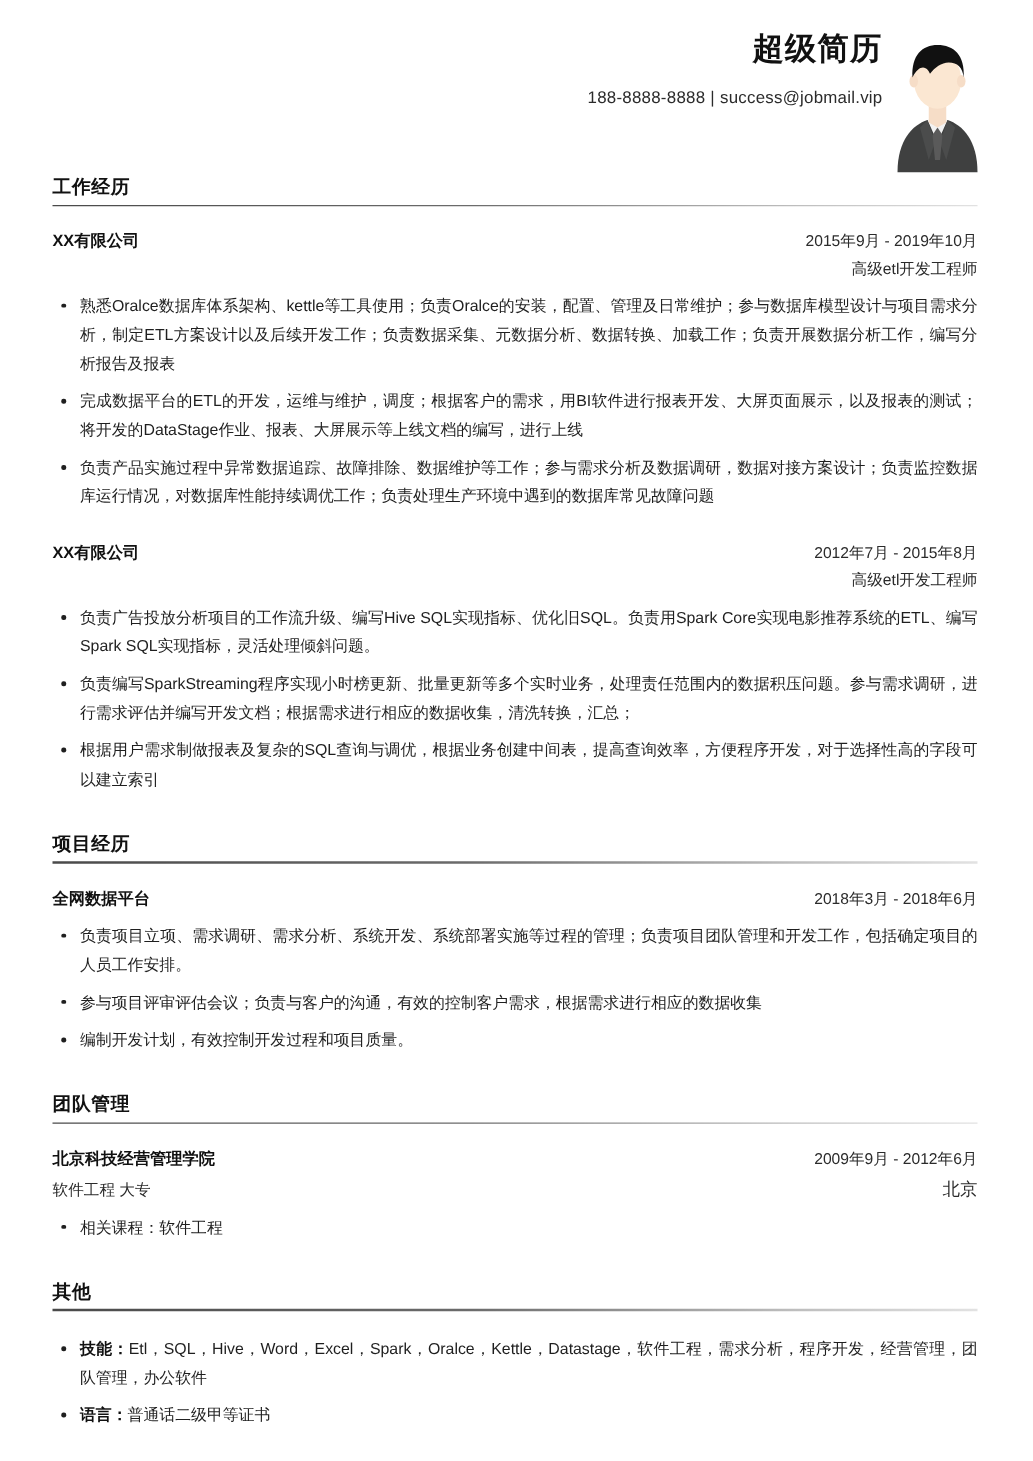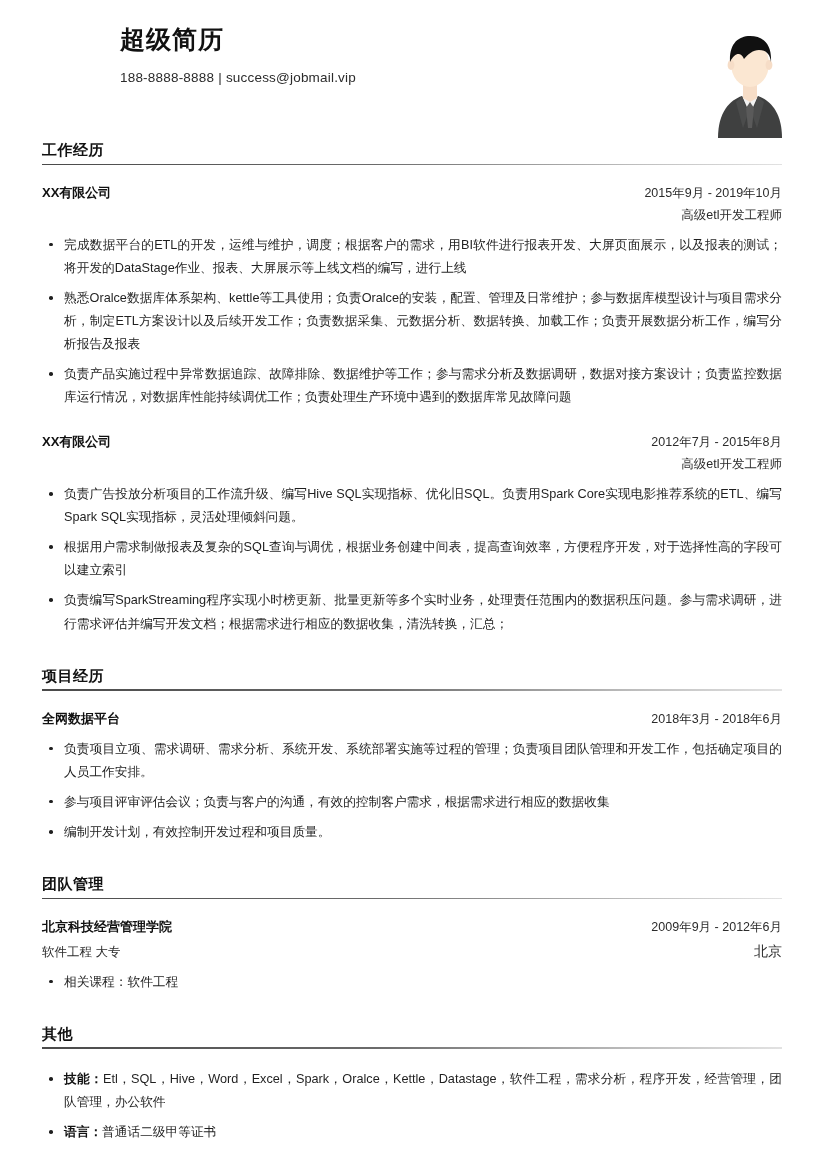--- a/index.html
+++ b/index.html
@@ -22,21 +22,21 @@
   }
 
   
   .header {
     position: relative;
     height: 140px;
     padding-top: 24px;
     box-sizing: border-box;
   }
   .header-center {
-    text-align: left;
+    text-align: right;
     padding: 0 120px;
   }
   .resume-title {
     font-size: 25px;
     font-weight: bold;
     letter-spacing: 1px;
     color: #111111;
     line-height: 1.2;
     margin: 0 0 16px 0;
   }
@@ -206,38 +206,38 @@
         <div class="section-rule"></div>
       </div>
 
       <div class="entry">
         <div class="entry-row">
           <span class="entry-org">XX有限公司</span>
           <span class="entry-date">2015年9月 - 2019年10月</span>
         </div>
         <div class="entry-role">高级etl开发工程师</div>
         <ul class="bullets">
+          <li>熟悉Oralce数据库体系架构、kettle等工具使用；负责Oralce的安装，配置、管理及日常维护；参与数据库模型设计与项目需求分析，制定ETL方案设计以及后续开发工作；负责数据采集、元数据分析、数据转换、加载工作；负责开展数据分析工作，编写分析报告及报表</li>
           <li>完成数据平台的ETL的开发，运维与维护，调度；根据客户的需求，用BI软件进行报表开发、大屏页面展示，以及报表的测试；将开发的DataStage作业、报表、大屏展示等上线文档的编写，进行上线</li>
-          <li>熟悉Oralce数据库体系架构、kettle等工具使用；负责Oralce的安装，配置、管理及日常维护；参与数据库模型设计与项目需求分析，制定ETL方案设计以及后续开发工作；负责数据采集、元数据分析、数据转换、加载工作；负责开展数据分析工作，编写分析报告及报表</li>
           <li>负责产品实施过程中异常数据追踪、故障排除、数据维护等工作；参与需求分析及数据调研，数据对接方案设计；负责监控数据库运行情况，对数据库性能持续调优工作；负责处理生产环境中遇到的数据库常见故障问题</li>
         </ul>
       </div>
 
       <div class="gap-md"></div>
 
       <div class="entry">
         <div class="entry-row">
           <span class="entry-org">XX有限公司</span>
           <span class="entry-date">2012年7月 - 2015年8月</span>
         </div>
         <div class="entry-role">高级etl开发工程师</div>
         <ul class="bullets">
           <li>负责广告投放分析项目的工作流升级、编写Hive SQL实现指标、优化旧SQL。负责用Spark Core实现电影推荐系统的ETL、编写Spark SQL实现指标，灵活处理倾斜问题。</li>
+          <li>负责编写SparkStreaming程序实现小时榜更新、批量更新等多个实时业务，处理责任范围内的数据积压问题。参与需求调研，进行需求评估并编写开发文档；根据需求进行相应的数据收集，清洗转换，汇总；</li>
           <li>根据用户需求制做报表及复杂的SQL查询与调优，根据业务创建中间表，提高查询效率，方便程序开发，对于选择性高的字段可以建立索引</li>
-          <li>负责编写SparkStreaming程序实现小时榜更新、批量更新等多个实时业务，处理责任范围内的数据积压问题。参与需求调研，进行需求评估并编写开发文档；根据需求进行相应的数据收集，清洗转换，汇总；</li>
         </ul>
       </div>
     </div>
 
     <div class="gap-lg"></div>
 
     <div class="section">
       <div class="section-head">
         <div class="section-title">项目经历</div>
         <div class="section-rule"></div>

